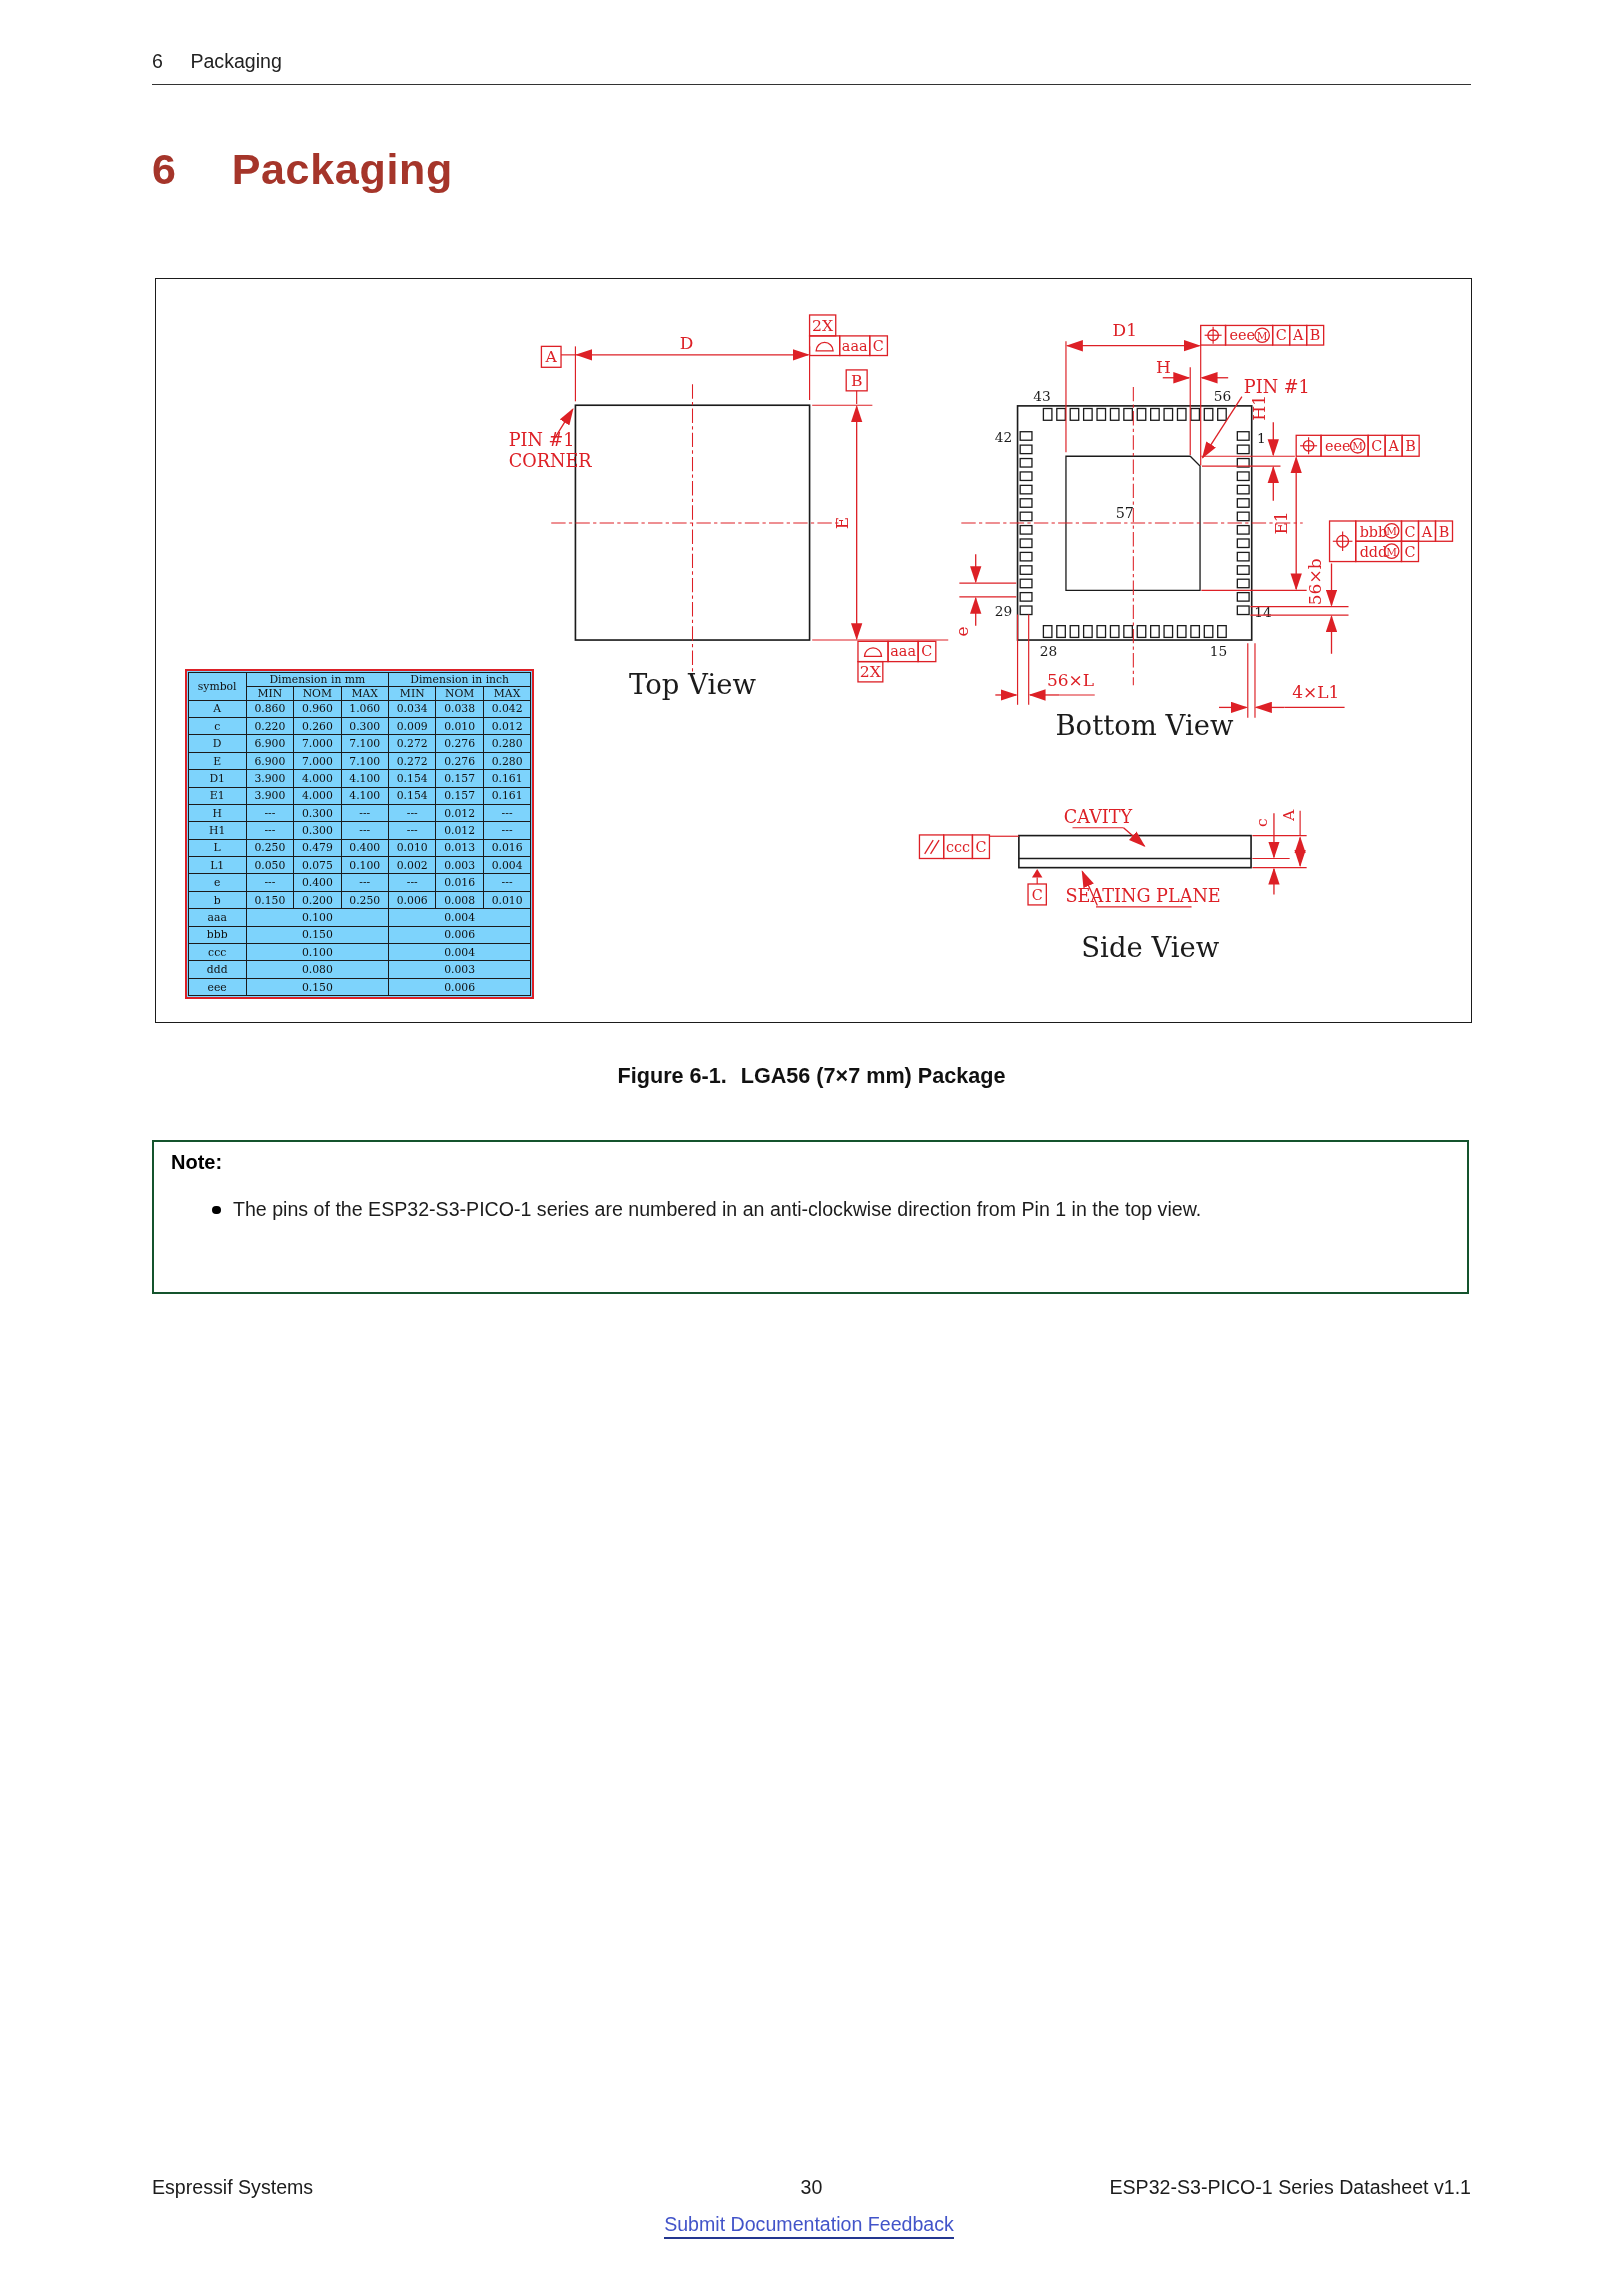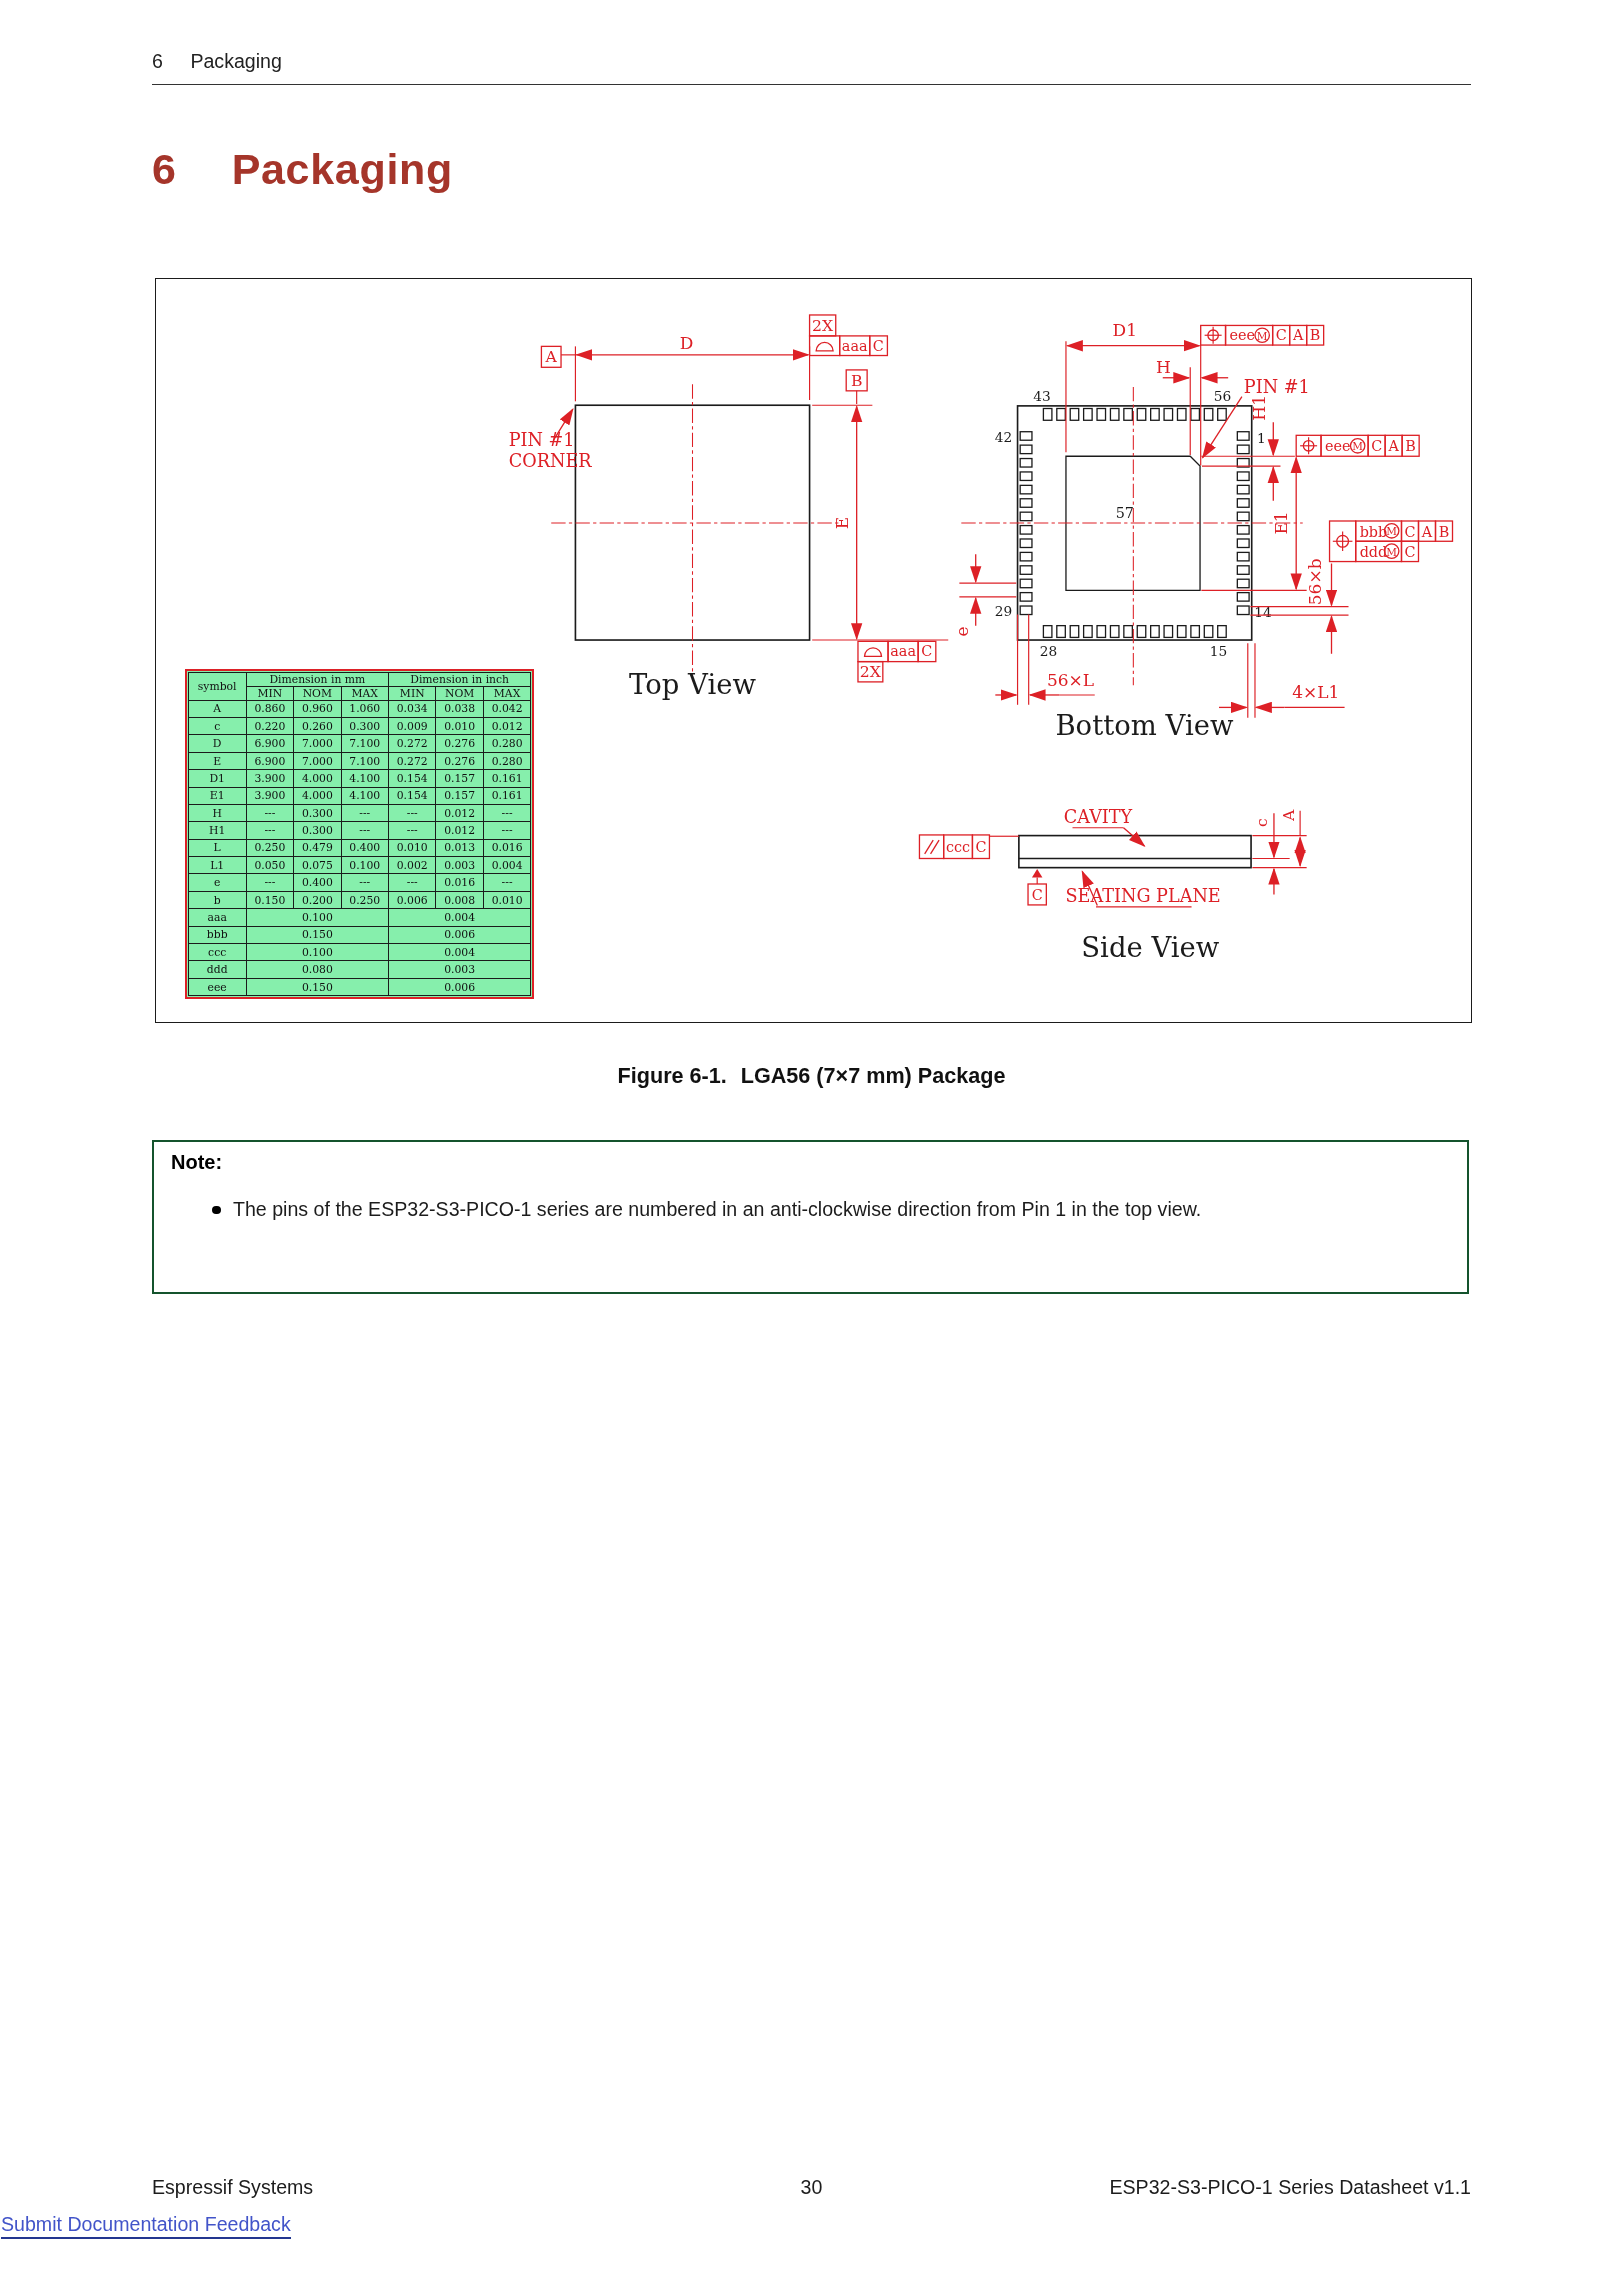--- a/index.html
+++ b/index.html
@@ -23,21 +23,21 @@
   .red-t{fill:#DD2026;}
   .blk-t{fill:#1b1b1b;}
   .dim{stroke:#DD2026;stroke-width:2;fill:none;}
   .dimthin{stroke:#DD2026;stroke-width:1.8;fill:none;}
   .cl{stroke:#DD2026;stroke-width:1.6;fill:none;stroke-dasharray:22 5 5 5;}
   .blk{stroke:#1b1b1b;stroke-width:2.5;fill:none;}
   .blk2{stroke:#1b1b1b;stroke-width:2;fill:none;}
   .fcf{stroke:#DD2026;stroke-width:2;fill:none;}
 
   
-  #dim-table-wrap{left:185px;top:669px;width:349px;height:330px;border:2px solid #DD2026;box-sizing:border-box;background:#86efac;padding:0.7px;}
+  #dim-table-wrap{left:185px;top:669px;width:349px;height:330px;border:2px solid #DD2026;box-sizing:border-box;background:#7dd3fc;padding:0.7px;}
   #dim-table{width:100%;height:100%;border-collapse:collapse;table-layout:fixed;font-family:"DejaVu Serif",serif;}
   #dim-table th,#dim-table td{border:1px solid #1b1b1b;text-align:center;vertical-align:middle;font-size:10.8px;font-weight:normal;padding:0;color:#111;}
   #dim-table col.c-sym{width:58px;}
 
   
   #figure-caption{left:0;top:1063px;width:1623px;text-align:center;font-size:21.6px;color:#111;}
   #figure-caption .cap-label{font-weight:bold;margin-right:14px;}
   #figure-caption .cap-text{font-weight:bold;}
 
   
@@ -45,21 +45,21 @@
   #note-box .note-title{position:absolute;left:17px;top:9.2px;font-size:20px;font-weight:bold;color:#000;}
   #note-box ul{position:absolute;left:58px;top:56px;margin:0;padding:0;list-style:none;width:1230px;}
   #note-box li{font-size:19.6px;color:#1c1c1c;margin-bottom:29px;position:relative;padding-left:21px;}
   #note-box li::before{content:"";position:absolute;left:0;top:7.9px;width:8.5px;height:8.5px;border-radius:50%;background:#000;}
   .doc-link{color:#4254C9;font-style:italic;text-decoration:underline;text-decoration-color:#4254C9;cursor:pointer;}
 
   
   #footer-left{left:152px;top:2176px;font-size:19.6px;text-align:center;}
   #footer-page{left:0;top:2176px;width:1623px;text-align:center;font-size:19.6px;}
   #footer-right{left:0;top:2176px;width:1471px;text-align:right;font-size:19.6px;}
-  #footer-link-row{left:1px;top:2213px;width:1604px;font-size:19.6px;}
+  #footer-link-row{left:7px;top:2213px;width:1604px;text-align:center;font-size:19.6px;}
   #footer-link-row a{color:#4254C9;text-decoration:none;border-bottom:2px solid #23368F;padding-bottom:2px;font-style:normal;cursor:pointer;}
 </style>
 </head>
 <body>
 
 <div class="abs" id="run-head">
   <span class="sec-num">6</span><span>Packaging</span>
 </div>
 <div class="abs" id="head-rule"></div>
 

